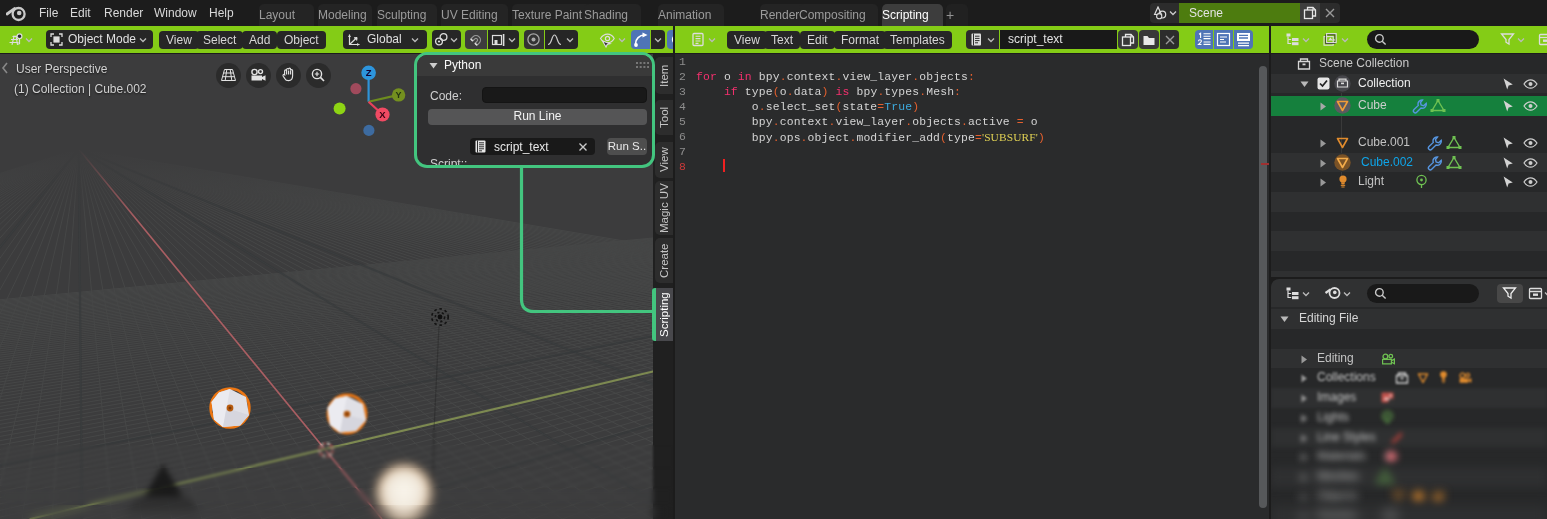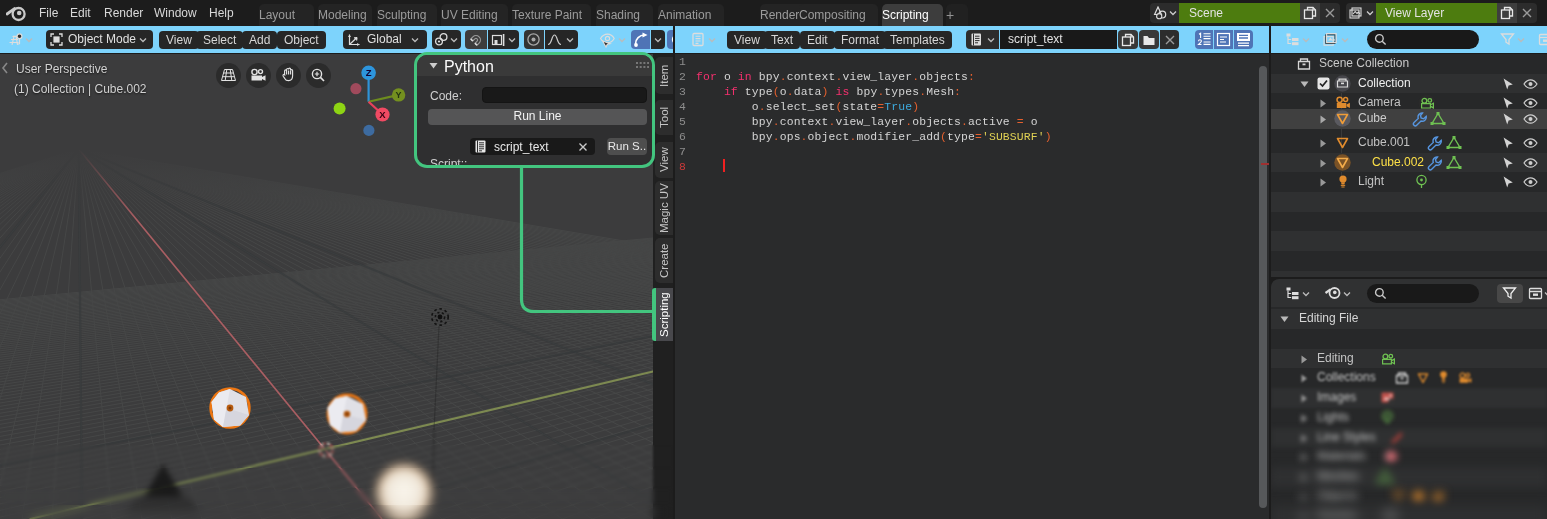--- a/index.html
+++ b/index.html
@@ -8,34 +8,34 @@
   svg { display:block; }
   
   #topbar { position:absolute; left:0; top:0; width:1547px; height:26px; background:#1c1c1c; }
   .menu { position:absolute; top:7px; color:#d8d8d8; font-size:12px; line-height:12px; }
   .tab { position:absolute; top:4px; height:22px; border-radius:5px 5px 0 0; background:#242424; color:#9b9b9b; font-size:12px; text-align:left; line-height:22px; }
   .tab.active { background:#3d3d3d; color:#ffffff; }
   .idgrp { position:absolute; top:3px; height:20px; }
   .idgrp .ibtn { position:absolute; top:0; height:20px; background:#2c2c2c; }
   .idgrp .fld { position:absolute; top:0; height:20px; background:#4d7c0f; color:#e3e3e3; font-size:12px; line-height:20px; }
   
-  .hdr { position:absolute; top:26px; height:27px; background:#7dd3fc; }
+  .hdr { position:absolute; top:26px; height:27px; background:#84cc16; }
   .hmenu { position:absolute; top:5px; height:18px; line-height:18px; padding:0 7px; border-radius:4px; color:#d6d6d6; font-size:12px; background:#262626; }
   .hbtn { position:absolute; top:4px; height:19px; border-radius:4px; background:#262626; }
   
   #vp { position:absolute; left:0; top:54px; width:673px; height:465px; background:#3c3c3d; overflow:hidden; }
   .vptxt { position:absolute; color:#d2d2d2; font-size:12px; text-shadow:0 1px 2px rgba(0,0,0,0.65); white-space:nowrap; }
   .navbtn { position:absolute; width:25px; height:25px; border-radius:50%; background:rgba(30,30,30,0.55); }
   .stab { position:absolute; left:655px; width:18px; background:#2d2d2d; border-radius:5px 0 0 5px; color:#c5c5c5; font-size:11.5px; }
   .stab span { position:absolute; left:2px; top:0; width:14px; height:100%; writing-mode:vertical-rl; transform:rotate(180deg); text-align:center; line-height:14px; }
   
   #ted { position:absolute; left:675px; top:54px; width:594px; height:465px; background:#2a2b2c; overflow:hidden; }
   #ted .code { font-family:"Liberation Mono",monospace; font-size:11.4px; letter-spacing:0.137px; line-height:15.1px; position:absolute; top:0.5px; left:21px; white-space:pre; color:#d4d4d4; }
   #ted .lnum { font-family:"Liberation Mono",monospace; font-size:11.4px; line-height:15.1px; position:absolute; top:0.5px; left:4px; color:#8d8d8d; white-space:pre; }
-  .kw { color:#f5306e; } .sym { color:#e4602e; } .bi { color:#3dabdf; } .str { color:#e0d154; }
+  .kw { color:#f5306e; } .sym { color:#e4602e; } .bi { color:#3dabdf; } .str { color:#e0d154;font-family:Liberation Serif, serif; }
   
   #ol1 { position:absolute; left:1271px; top:54px; width:276px; height:223px; background:#272829; overflow:hidden; }
   #ol2 { position:absolute; left:1271px; top:279px; width:276px; height:240px; background:#272829; overflow:hidden; border-radius:8px 0 0 0; }
   .orow { position:absolute; left:0; width:276px; height:19.7px; line-height:19.7px; color:#c3c3c3; font-size:12px; }
   .orow.alt { background:#2f3031; }
   .oi { position:absolute; top:2px; }
   .blurwrap { position:absolute; left:0; width:276px; }
 </style>
 </head>
 <body>
@@ -49,21 +49,21 @@
   <div class="menu" style="left:39px">File</div>
   <div class="menu" style="left:70px">Edit</div>
   <div class="menu" style="left:104px">Render</div>
   <div class="menu" style="left:154px">Window</div>
   <div class="menu" style="left:209px">Help</div>
   <div class="tab" style="left:259px;width:55px">Layout</div>
   <div class="tab" style="left:318px;width:54px">Modeling</div>
   <div class="tab" style="left:377px;width:60px">Sculpting</div>
   <div class="tab" style="left:441px;width:67px">UV Editing</div>
   <div class="tab" style="left:512px;width:79px">Texture Paint</div>
-  <div class="tab" style="left:596px;width:57px">Shading</div>
+  <div class="tab" style="left:584px;width:57px">Shading</div>
   <div class="tab" style="left:658px;width:66px">Animation</div>
   <div class="tab" style="left:760px;width:67px">Rendering</div>
   <div class="tab" style="left:799px;width:79px">Compositing</div>
   <div class="tab active" style="left:882px;width:61px">Scripting</div>
   <div class="tab" style="left:946px;width:22px;background:#212121;color:#939393;font-size:14px">+</div>
 
   <div class="idgrp" style="left:1150px;width:190px">
     <div class="ibtn" style="left:0;width:29px;border-radius:4px 0 0 4px">
       <svg style="position:absolute;left:3px;top:3px" width="14" height="14" viewBox="0 0 14 14">
         <path d="M5 1 L8.4 8.5 L1.6 8.5 Z" fill="none" stroke="#ddd" stroke-width="1.2"></path>
@@ -82,45 +82,20 @@
           <rect x="1.5" y="4" width="8" height="8.5" fill="none" stroke="#e8e8e8" stroke-width="1.3"></rect>
         </svg>
     </div>
     <div class="ibtn" style="left:170px;width:20px;border-radius:0 4px 4px 0">
       <svg style="position:absolute;left:4px;top:4px" width="12" height="12" viewBox="0 0 12 12">
           <path d="M2 2 L10 10 M10 2 L2 10" stroke="#9a9a9a" stroke-width="1.4"></path>
         </svg>
     </div>
   </div>
 
-  <div class="idgrp" style="left:1346px;width:192px">
-    <div class="ibtn" style="left:0;width:30px;border-radius:4px 0 0 4px">
-      <svg style="position:absolute;left:3px;top:3px" width="14" height="14" viewBox="0 0 14 14">
-        <rect x="1" y="4" width="9" height="8" fill="none" stroke="#ddd" stroke-width="1.1"></rect>
-        <rect x="3" y="2" width="9" height="8" fill="none" stroke="#ddd" stroke-width="1.1"></rect>
-        <path d="M4 8 l2.2-2.5 1.8 2 1.4-1.4 1.6 1.9" fill="none" stroke="#ddd" stroke-width="1.1"></path>
-      </svg>
-      <svg style="position:absolute;left:20px;top:7px" width="8" height="6" viewBox="0 0 8 6">
-          <path d="M1 1.5 L4 4.5 L7 1.5" stroke="#ccc" stroke-width="1.3" fill="none"></path>
-        </svg>
-    </div>
-    <div class="fld" style="left:30px;width:121px;padding-left:9px">View Layer</div>
-    <div class="ibtn" style="left:151px;width:20px;background:#3e3e3e">
-      <svg style="position:absolute;left:3px;top:3px" width="14" height="14" viewBox="0 0 14 14">
-          <path d="M4.5 4 V1.5 H10 L12.5 4 V10 H9.5" fill="none" stroke="#e8e8e8" stroke-width="1.3"></path>
-          <path d="M10 1.5 V4 H12.5" fill="none" stroke="#e8e8e8" stroke-width="1.1"></path>
-          <rect x="1.5" y="4" width="8" height="8.5" fill="none" stroke="#e8e8e8" stroke-width="1.3"></rect>
-        </svg>
-    </div>
-    <div class="ibtn" style="left:171px;width:20px;border-radius:0 4px 4px 0">
-      <svg style="position:absolute;left:4px;top:4px" width="12" height="12" viewBox="0 0 12 12">
-          <path d="M2 2 L10 10 M10 2 L2 10" stroke="#9a9a9a" stroke-width="1.4"></path>
-        </svg>
-    </div>
-  </div>
 </div>
 
 <div id="vphdr" class="hdr" style="left:0;width:673px;overflow:hidden">
 
   <div class="hbtn" style="left:6px;width:30px;background:none">
     <svg style="position:absolute;left:2px;top:2px" width="15" height="15" viewBox="0 0 15 15">
       <path d="M1.5 10.5 h9 M3 7.5 h7 M4.5 4.5 h5 M4 12.8 L6.2 3.5 M9.5 12.8 L8 3.5" stroke="#ddd" stroke-width="1.1" fill="none"></path>
       <circle cx="11.5" cy="4.2" r="2.4" fill="#2e2e2e" stroke="#ddd" stroke-width="1.2"></circle>
       <path d="M11.5 6.6 V12 M11.5 12 l-2.2 0" stroke="#ddd" stroke-width="1.2" fill="none"></path>
     </svg>
@@ -474,21 +449,21 @@
 
 <svg style="position:absolute;left:410px;top:160px;pointer-events:none" width="250" height="160" viewBox="0 0 250 160">
   <path d="M111.5 4 L111.5 139 Q111.5 151.5 124 151.5 L243 151.5" stroke="#43c57f" stroke-width="3.2" fill="none"></path>
 </svg>
 
 <div style="position:absolute;left:414px;top:52px;width:241px;height:116px;border:3px solid #43c57f;border-radius:13px;background:#2f2f30;overflow:hidden">
   <div style="position:absolute;left:0;top:0;width:235px;height:21px;background:#3a3a3a">
     <svg style="position:absolute;left:12px;top:7px" width="9" height="7" viewBox="0 0 9 7">
         <path d="M0.5 1 h8 L4.5 6.5 Z" fill="#cdcdcd"></path>
       </svg>
-    <span style="position:absolute;left:27px;top:3px;color:#fafafa;font-size:16px">Python</span>
+    <span style="position:absolute;left:27px;top:3px;color:#fafafa;font-size:12px">Python</span>
     <svg style="position:absolute;left:219px;top:7px" width="13" height="8" viewBox="0 0 13 8">
       <g fill="#777">
         <rect x="0" y="0" width="2" height="2"></rect>
           <rect x="3.7" y="0" width="2" height="2"></rect>
           <rect x="7.4" y="0" width="2" height="2"></rect>
           <rect x="11.1" y="0" width="2" height="2"></rect>
         <rect x="0" y="4" width="2" height="2"></rect>
           <rect x="3.7" y="4" width="2" height="2"></rect>
           <rect x="7.4" y="4" width="2" height="2"></rect>
           <rect x="11.1" y="4" width="2" height="2"></rect>
@@ -588,21 +563,21 @@
       </svg>
     <span style="position:absolute;left:87px;color:#efefef">Collection</span>
     <svg class="oi" style="left:230px;top:3px" width="14" height="14" viewBox="0 0 14 14">
         <path d="M2.6 1.4 L11.8 7.4 L7.6 8.4 L6.2 12.6 Z" fill="#d3d3d3"></path>
       </svg>
     <svg class="oi" style="left:252px;top:3px" width="15" height="14" viewBox="0 0 15 14">
         <path d="M1 7 C3 4 5 2.8 7.5 2.8 C10 2.8 12 4 14 7 C12 10 10 11.2 7.5 11.2 C5 11.2 3 10 1 7 Z" fill="none" stroke="#cfcfcf" stroke-width="1.2"></path>
         <circle cx="7.5" cy="7" r="2" fill="#cfcfcf"></circle>
       </svg>
   </div>
-  <div class="orow" style="top:55px;background:#404040">
+  <div class="orow" style="top:42px;background:#15803d">
     <svg class="oi" style="left:49px;top:6px" width="7" height="9" viewBox="0 0 7 9">
         <path d="M0.5 0.5 L6 4.5 L0.5 8.5 Z" fill="#a8a8a8"></path>
       </svg>
     <svg class="oi" style="left:63px;top:1px" width="17" height="17" viewBox="0 0 17 17">
         <circle cx="8.5" cy="8.5" r="8.2" fill="#5a5a60"></circle>
         <path d="M3.5 4.5 h10 L8.5 13.5 Z" fill="none" stroke="#ef9d39" stroke-width="1.6" stroke-linejoin="round"></path>
       </svg>
     <span style="position:absolute;left:87px;color:#cdcdcd">Cube</span>
     <svg class="oi" style="left:141px;top:2px" width="16" height="16" viewBox="0 0 16 16">
         <path d="M10.5 2 a4 4 0 0 0-4.2 5.4 L2 11.6 a1.9 1.9 0 0 0 2.7 2.7 L9 10 a4 4 0 0 0 5.2-4.6 l-2.6 2.4 -2.5-0.8 -0.6-2.5 Z" fill="none" stroke="#5796e0" stroke-width="1.4"></path>
@@ -647,21 +622,21 @@
       </svg>
   </div>
   <div class="orow alt" style="top:98.5px">
     <svg class="oi" style="left:49px;top:6px" width="7" height="9" viewBox="0 0 7 9">
         <path d="M0.5 0.5 L6 4.5 L0.5 8.5 Z" fill="#999"></path>
       </svg>
     <svg class="oi" style="left:63px;top:1px" width="17" height="17" viewBox="0 0 17 17">
         <circle cx="8.5" cy="8.5" r="8.2" fill="#7a5226"></circle>
         <path d="M3.5 4.5 h10 L8.5 13.5 Z" fill="none" stroke="#f3ab4a" stroke-width="1.6" stroke-linejoin="round"></path>
       </svg>
-    <span style="position:absolute;left:101px;color:#fde047">Cube.002</span>
+    <span style="position:absolute;left:90px;color:#0ea5e9">Cube.002</span>
     <svg class="oi" style="left:156px;top:2px" width="16" height="16" viewBox="0 0 16 16">
         <path d="M10.5 2 a4 4 0 0 0-4.2 5.4 L2 11.6 a1.9 1.9 0 0 0 2.7 2.7 L9 10 a4 4 0 0 0 5.2-4.6 l-2.6 2.4 -2.5-0.8 -0.6-2.5 Z" fill="none" stroke="#5796e0" stroke-width="1.4"></path>
       </svg>
     <svg class="oi" style="left:175px;top:2px" width="16" height="16" viewBox="0 0 16 16">
         <path d="M8 2.5 L14 12.5 H2 Z" fill="none" stroke="#6fc152" stroke-width="1.4"></path>
         <rect x="6.5" y="1" width="3" height="3" fill="#6fc152"></rect>
         <rect x="12.5" y="11" width="3" height="3" fill="#6fc152"></rect>
         <rect x="0.5" y="11" width="3" height="3" fill="#6fc152"></rect>
       </svg>
     <svg class="oi" style="left:230px;top:3px" width="14" height="14" viewBox="0 0 14 14">

